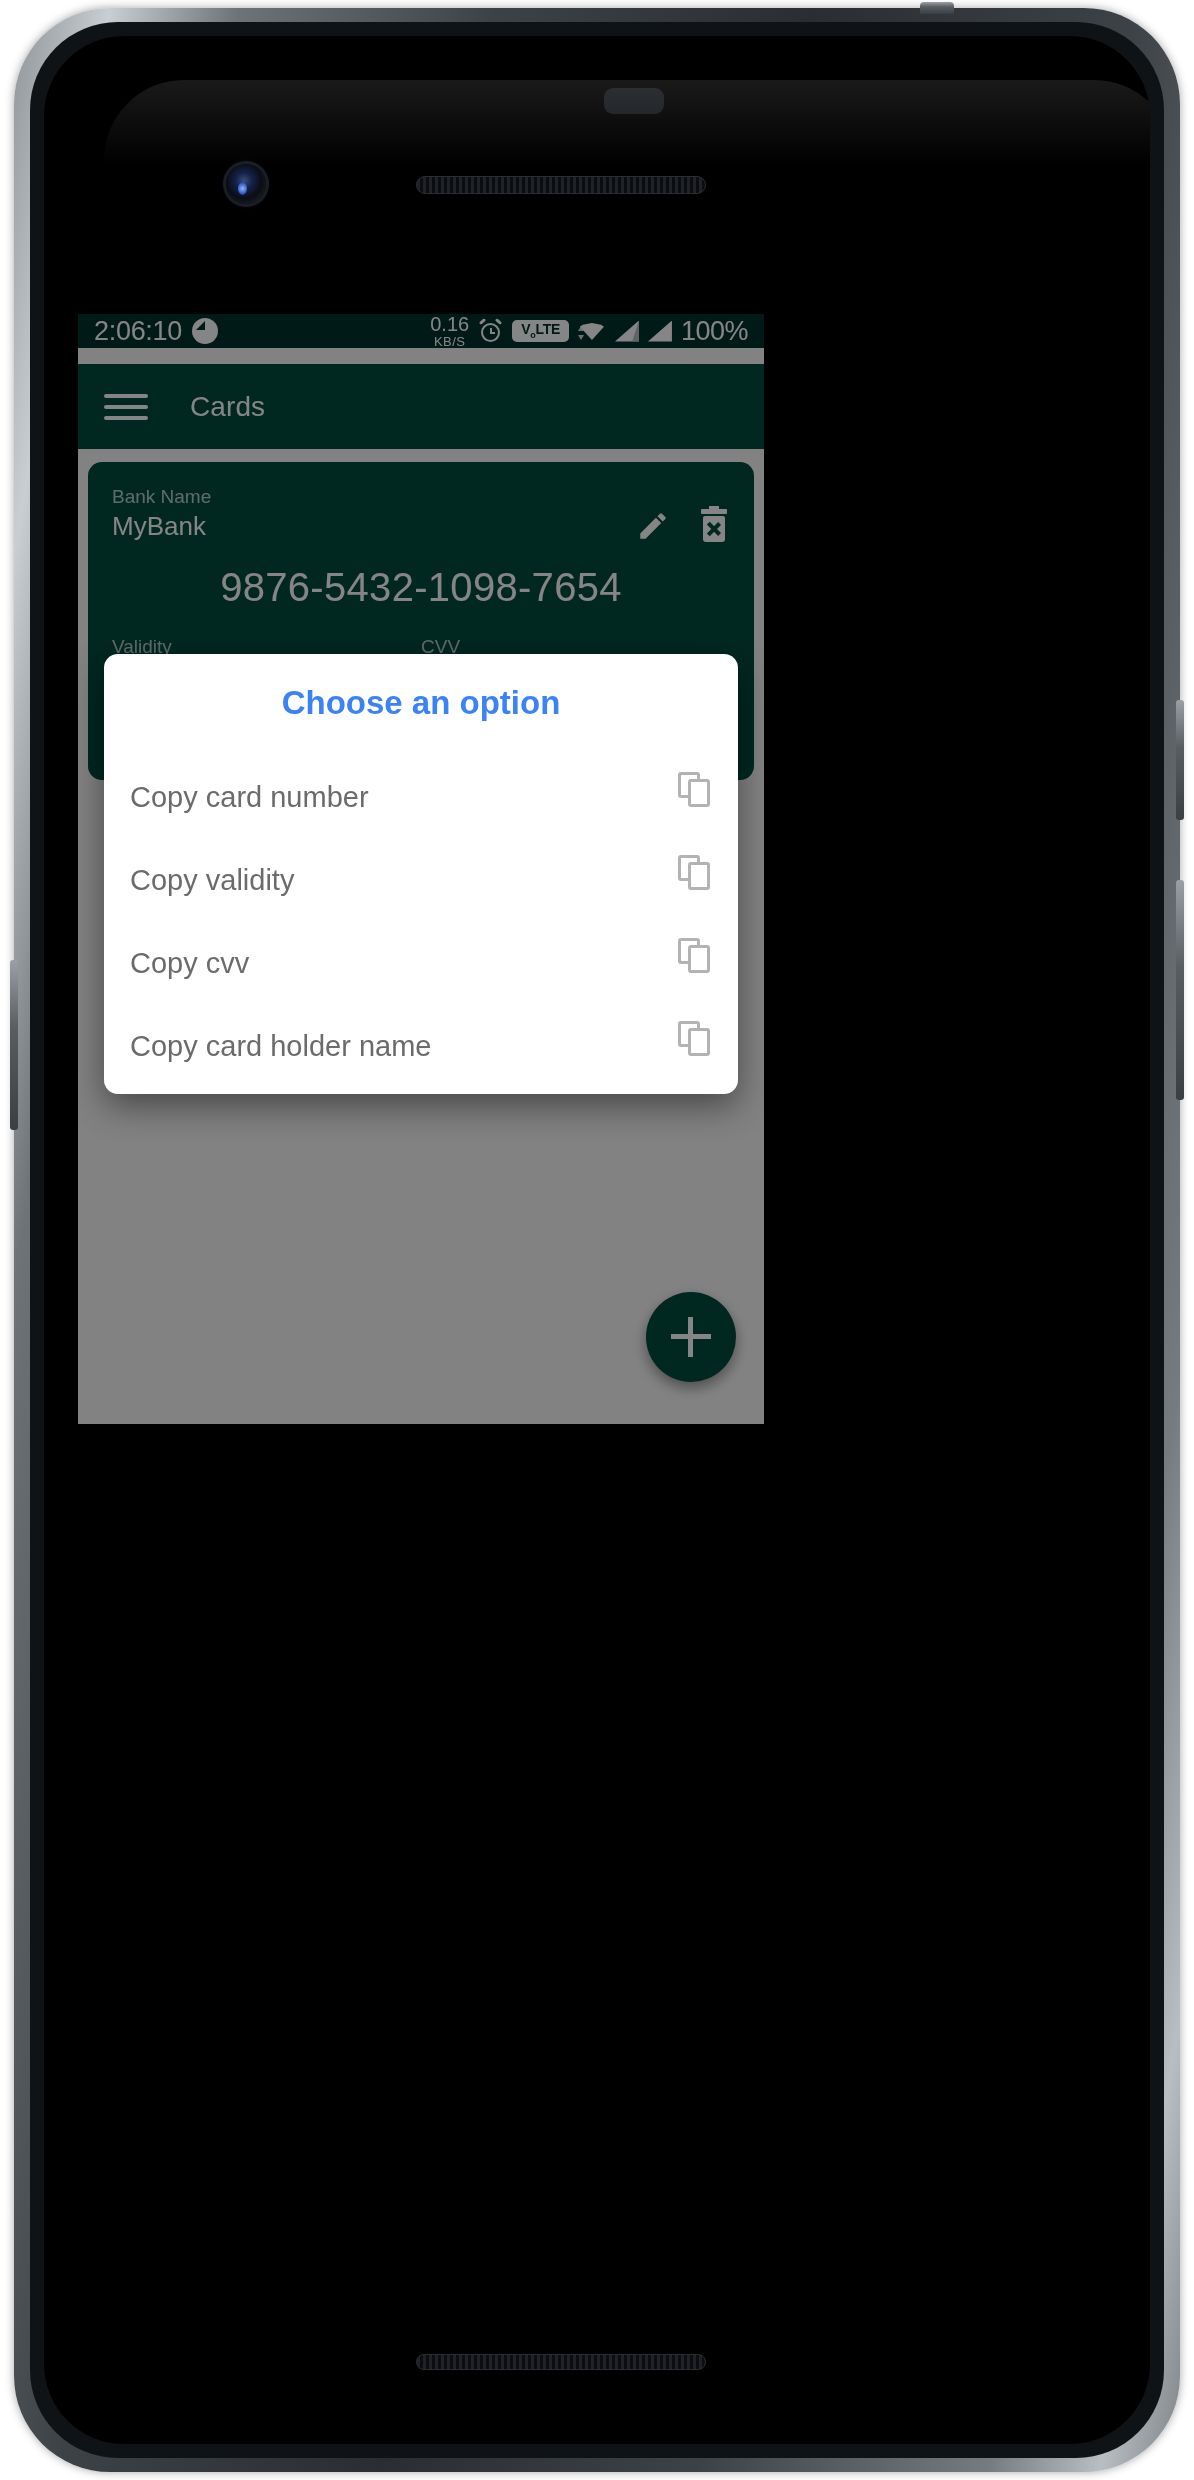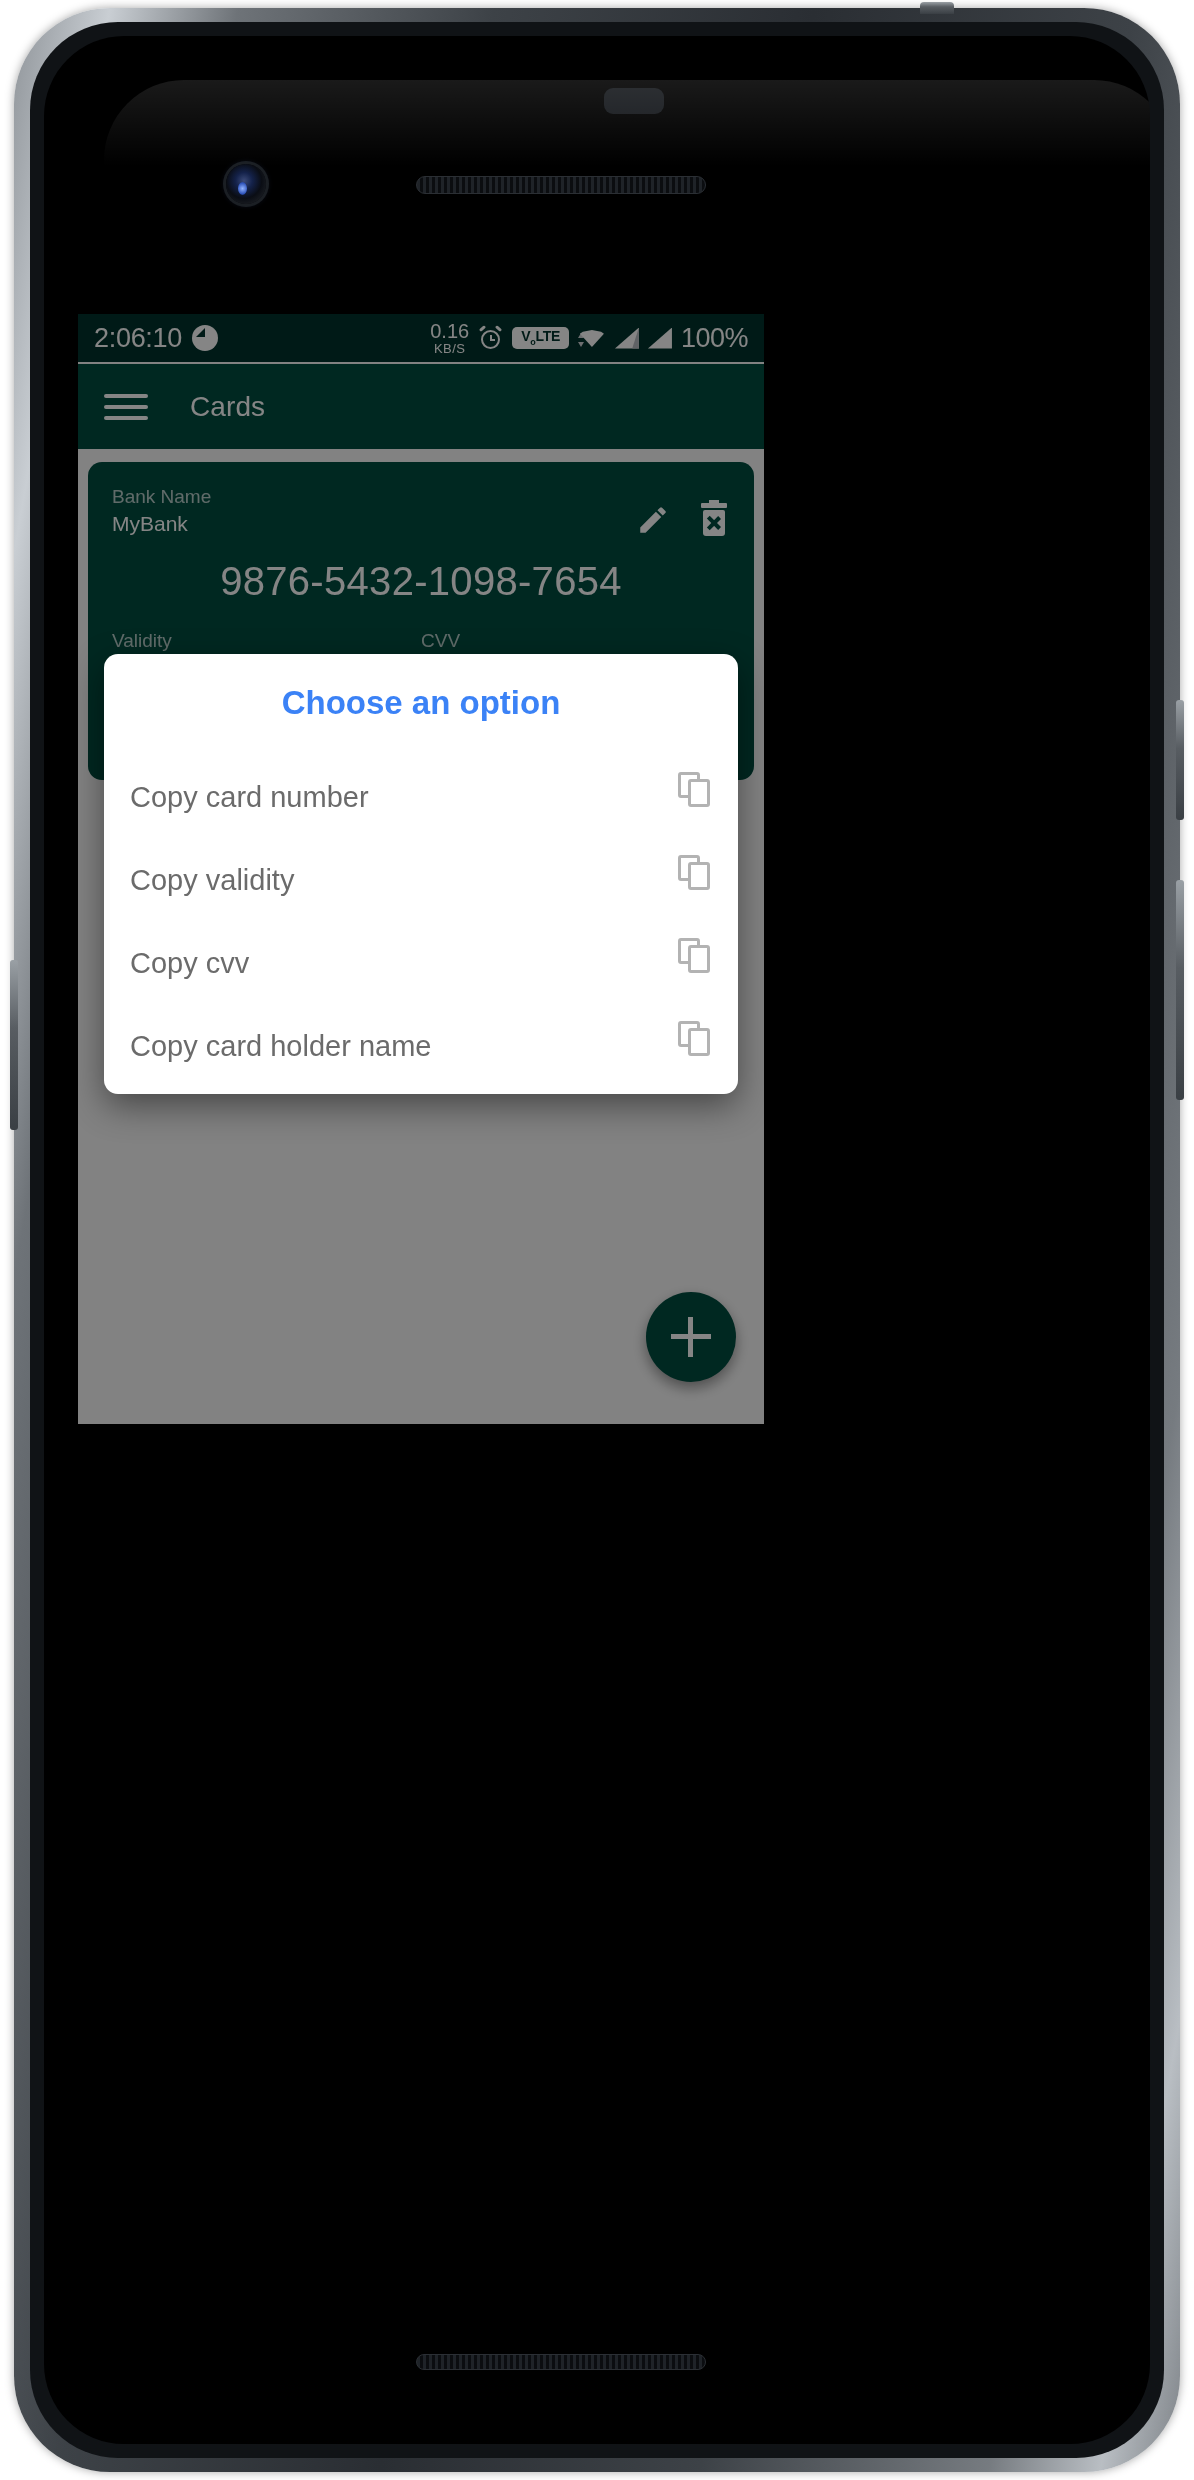--- a/index.html
+++ b/index.html
@@ -97,21 +97,21 @@
     position: absolute;
     left: 34px; top: 278px;
     width: 686px; height: 1110px;
     background: #ffffff;
     overflow: hidden;
   }
   
   .app-under { position: absolute; inset: 0; background:#fafafa; }
 
   .statusbar {
-    position: absolute; left: 0; top: 0; width: 100%; height: 48px;
+    position: absolute; left: 0; top: 0; width: 100%; height: 34px;
     display: flex; align-items: center;
     padding: 0 16px 0 16px;
     background: #00332c;
     color: #ffffff;
   }
   .sb-left { display: flex; align-items: center; gap: 10px; }
   .sb-clock { font-size: 27px; letter-spacing: -0.3px; line-height: 1; }
   .sb-clockicon {
     width: 26px; height: 26px; border-radius: 50%;
     background: #ffffff; position: relative; flex: 0 0 auto;
@@ -172,21 +172,21 @@
   .card {
     position:absolute; left:10px; top:148px;
     width:666px; height:318px;
     background:#004d40;
     border-radius:14px;
     color:#ffffff;
     padding: 22px 24px;
   }
   .card-top { display:flex; align-items:flex-end; }
   .lbl { font-size:19px; color:rgba(255,255,255,0.72); line-height:1.35; }
-  .val { font-size:21px; color:#ffffff; line-height:1.3; }
+  .val { font-size:26px; color:#ffffff; line-height:1.3; }
   .card-actions { margin-left:auto; display:flex; gap:28px; padding-top:4px; }
   .ic-pencil { width:34px; height:34px; position:relative; }
   .ic-trash { width:32px; height:34px; position:relative; }
   .ic-trash .lid { position:absolute; left:3px; top:0; width:26px; height:5px; background:#fff; border-radius:1px; }
   .ic-trash .lid::before{content:"";position:absolute;left:8px;top:-3px;width:10px;height:3px;background:#fff;}
   .ic-trash .can { position:absolute; left:5px; top:7px; width:22px; height:26px; background:#fff; border-radius:2px 2px 3px 3px; }
   .ic-trash .x { position:absolute; left:9px; top:13px; width:14px; height:14px; }
   .ic-trash .x::before,.ic-trash .x::after{content:"";position:absolute;left:5px;top:-1px;width:3.6px;height:16px;background:#004d40;}
   .ic-trash .x::before{transform:rotate(45deg);}
   .ic-trash .x::after{transform:rotate(-45deg);}

